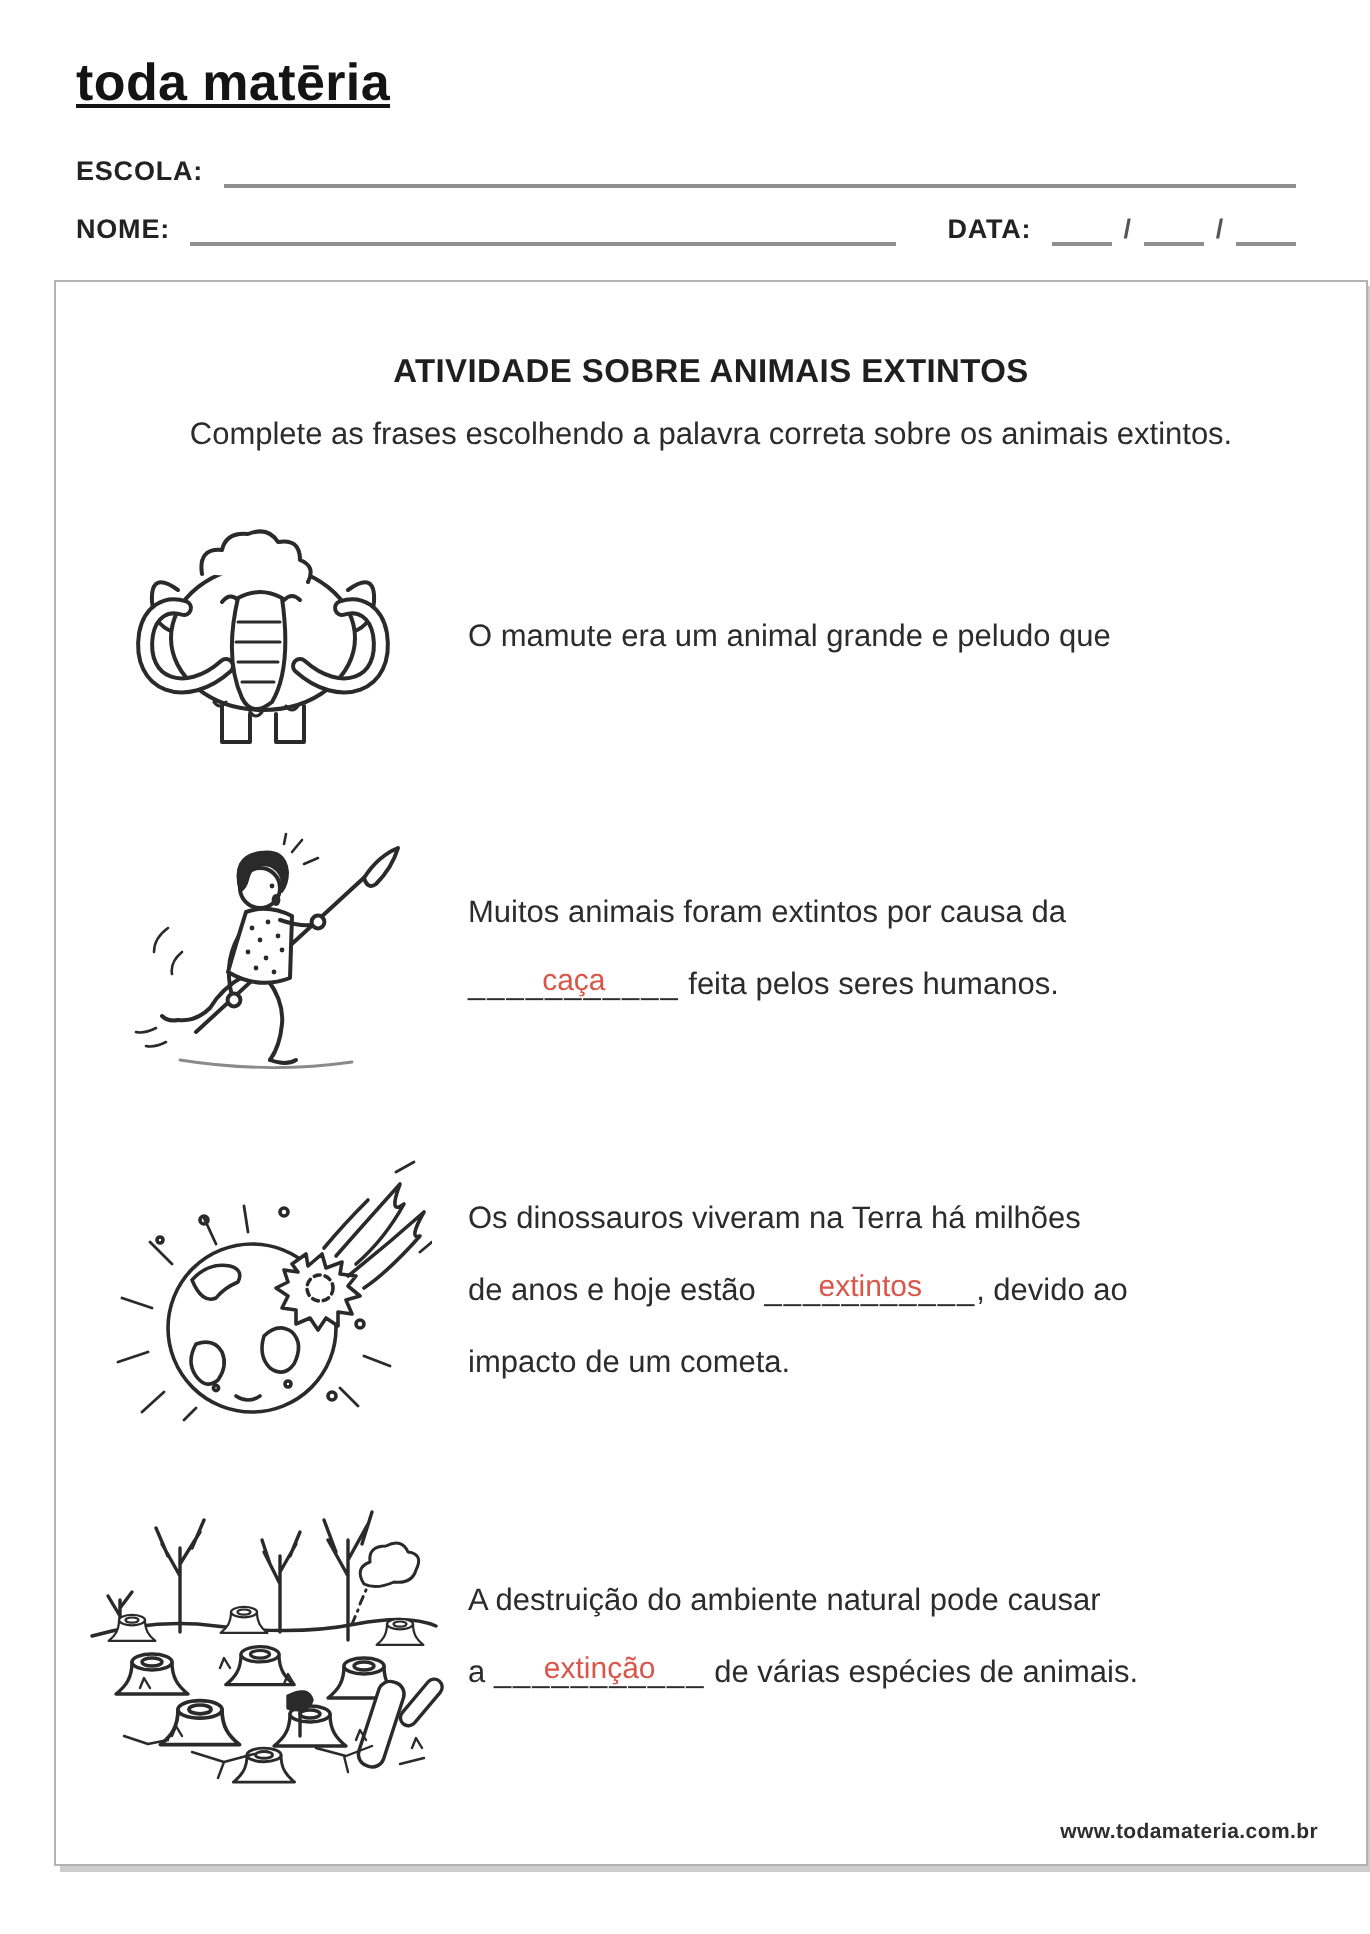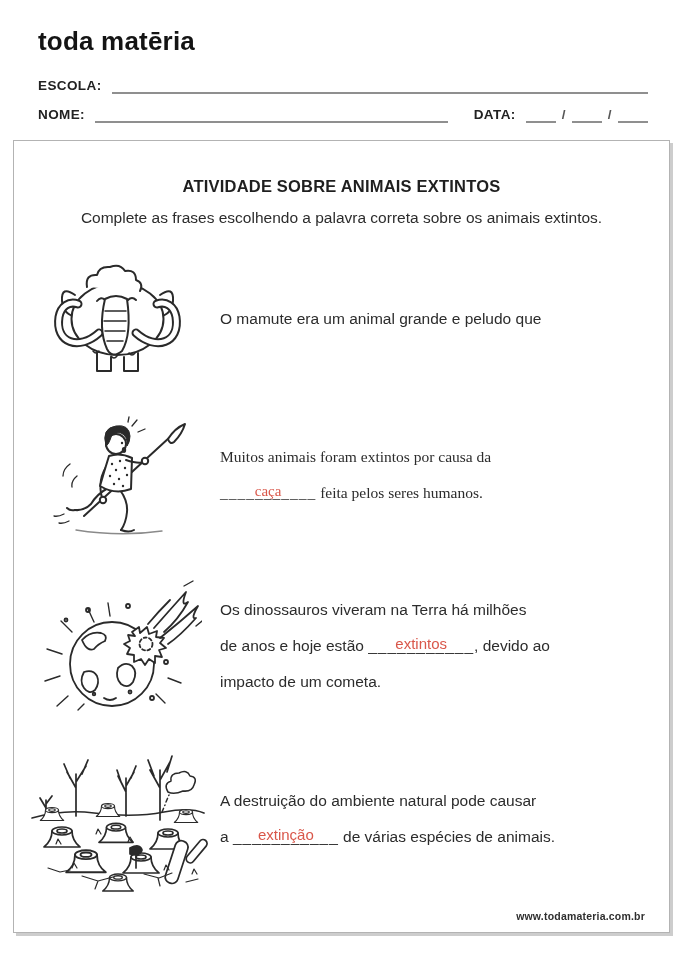--- a/index.html
+++ b/index.html
@@ -2,41 +2,41 @@
 <html><head>
 <meta charset="utf-8">
 <style>
   html,body { margin:0; padding:0; background:#ffffff; }
   .page {
     position:relative; width:685px; height:967px; background:#fff;
     font-family:"Liberation Sans","DejaVu Sans",sans-serif; color:#2c2c2c; overflow:hidden;
   }
   
   .header { position:absolute; top:0; left:0; right:0; padding:26px 37px 0 38px; }
-  .logo { font-size:26px; font-weight:bold; letter-spacing:0.2px; color:#141414; }
+  .logo { font-size:26px; font-weight:bold; letter-spacing:0.2px; color:#141414;text-decoration:underline; }
   .field-row { display:flex; align-items:flex-start; font-size:13.5px; color:#222; letter-spacing:0.4px;font-weight:bold; }
   .row-escola { margin-top:21px; }
   .row-nome  { margin-top:13px; }
   .flabel { white-space:nowrap; padding-right:10px; padding-bottom:1px; }
   .fline  { flex:1; height:14px; border-bottom:2px solid #8f8f8f; }
   .data-group { display:flex; align-items:flex-end; margin-left:26px; }
   .dline { width:30px; height:14px; border-bottom:2px solid #8f8f8f; }
   .slash { padding:0 6px 1px 6px; color:#555; }
   
   .sheet {
-    position:absolute; left:13px; top:140px; width:657px; height:793px;
+    position:absolute; left:27px; top:140px; width:657px; height:793px;
     box-sizing:border-box; background:#fff; border:1px solid #b3b3b3;
     box-shadow:3px 3px 0 #cdcdcd;
   }
   .sheet-title { margin-top:36px; text-align:center; font-size:16.5px; font-weight:bold; color:#1f1f1f; letter-spacing:0.2px; }
   .sheet-instruction { margin-top:13px; text-align:center; font-size:15.5px; color:#2c2c2c; }
   
   .exercise { display:flex; align-items:center; }
   .ex1 { margin-top:34px; }
-  .ex2 { margin-top:38px;font-family:Liberation Serif, serif; }
+  .ex2 { margin-top:38px; }
   .ex3 { margin-top:44px;justify-content:flex-end; }
   .ex4 { margin-top:34px; }
   .illus-col { flex:0 0 206px; display:flex; justify-content:center; align-items:center; }
   .sentence { flex:1; font-size:15.5px; line-height:36px; color:#2c2c2c; padding-right:18px; }
   .blank { position:relative; display:inline-block; }
   .blank-line { letter-spacing:1px; }
   .answer {
     position:absolute; left:50%; bottom:13px; transform:translateX(-50%);
     color:#d9574a; font-size:15px; line-height:14px; white-space:nowrap;
   }

